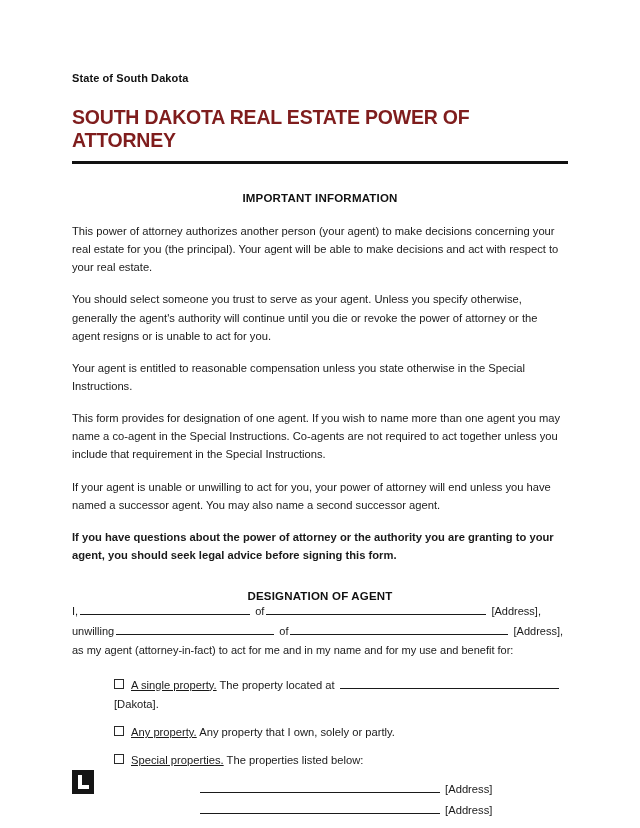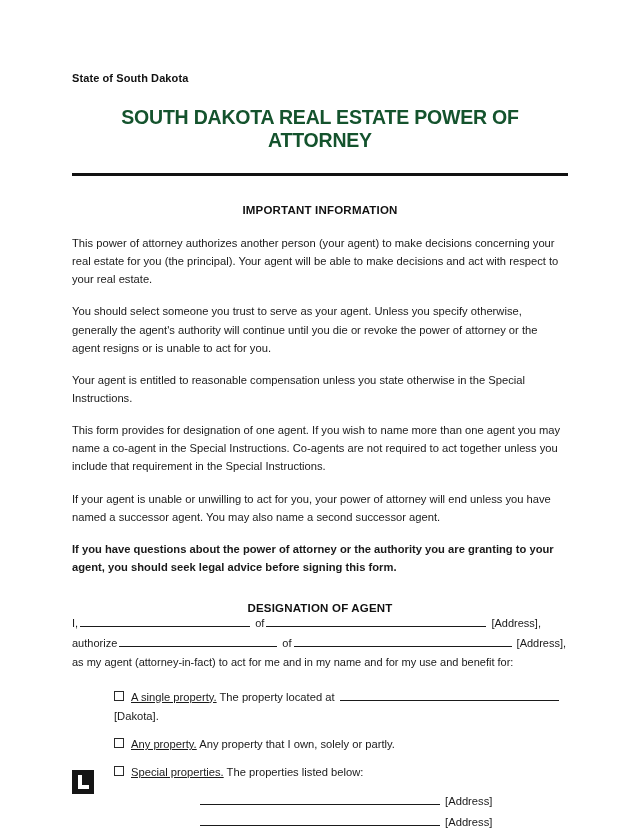--- a/index.html
+++ b/index.html
@@ -29,24 +29,23 @@
     margin: 0 0 22px 0;
   }
   .title-wrap {
     border-bottom: 3px solid #111;
     padding-bottom: 9px;
     margin-bottom: 28px;
   }
   .doc-title {
     font-size: 19.5px;
     font-weight: bold;
-    text-align: center;
     letter-spacing: -0.2px;
-    color: #14532d;
-    margin: 12px;
+    color: #7f1d1d;
+    margin: 0;
   }
   .section-heading {
     font-size: 11.5px;
     font-weight: bold;
     text-align: center;
     letter-spacing: 0.2px;
     margin: 0 0 18px 0;
     color: #111;
   }
   .section-heading.second {
@@ -159,21 +158,21 @@
 
   <div class="section-heading second">DESIGNATION OF AGENT</div>
 
   <div class="designation">
     <div class="row">
       <span>I,</span><span class="fill" style="width:170px"></span>
       <span>of</span><span class="fill" style="width:220px"></span>
       <span>[Address],</span>
     </div>
     <div class="row">
-      <span>authorize</span><span class="fill" style="width:158px"></span>
+      <span>unwilling</span><span class="fill" style="width:158px"></span>
       <span>of</span><span class="fill" style="width:218px"></span>
       <span>[Address],</span>
     </div>
     <div class="row">as my agent (attorney-in-fact) to act for me and in my name and for my use and benefit for:</div>
   </div>
 
   <div class="options">
 
     <div class="opt-row">
       <span class="checkbox"></span><span class="underline-label">A single property.</span>

